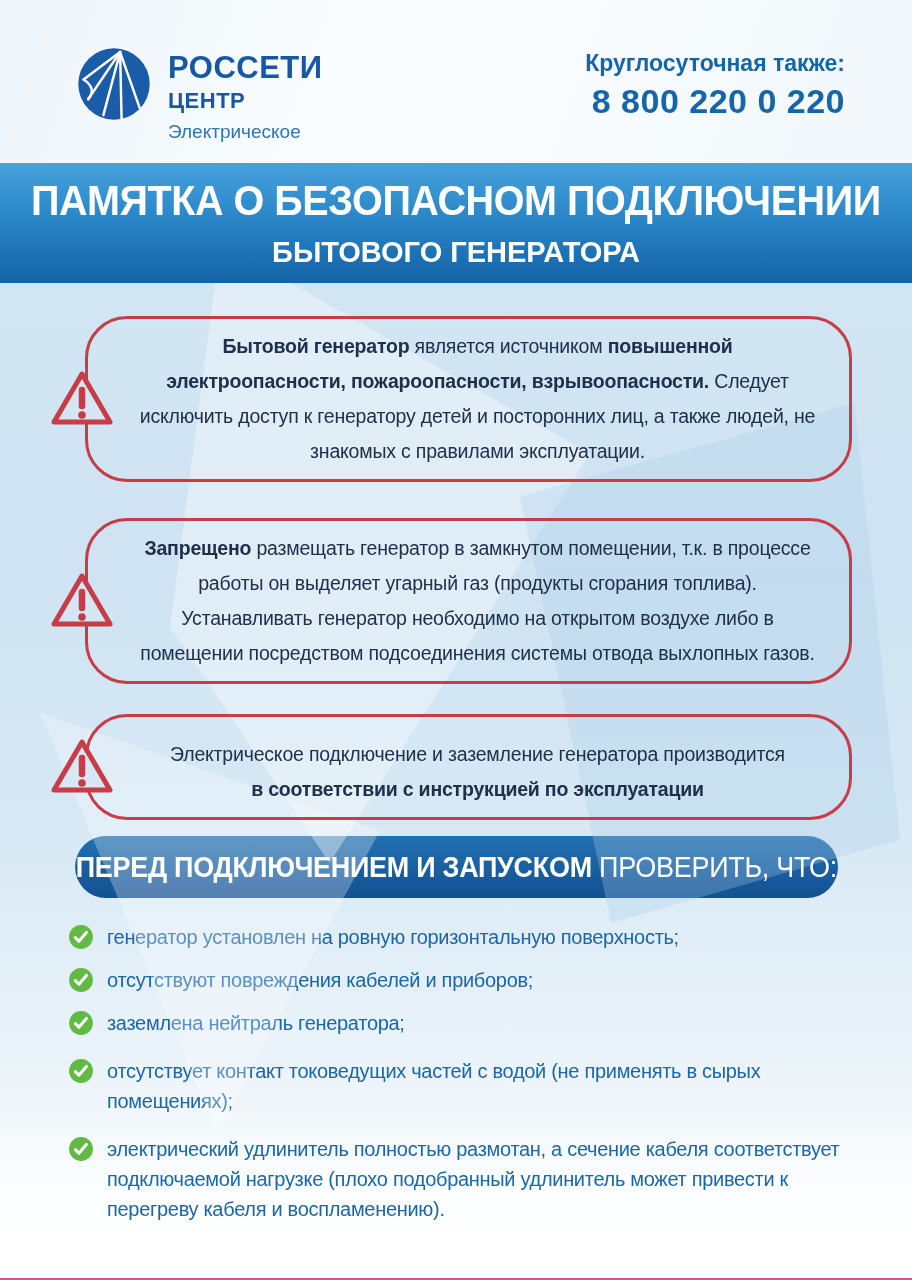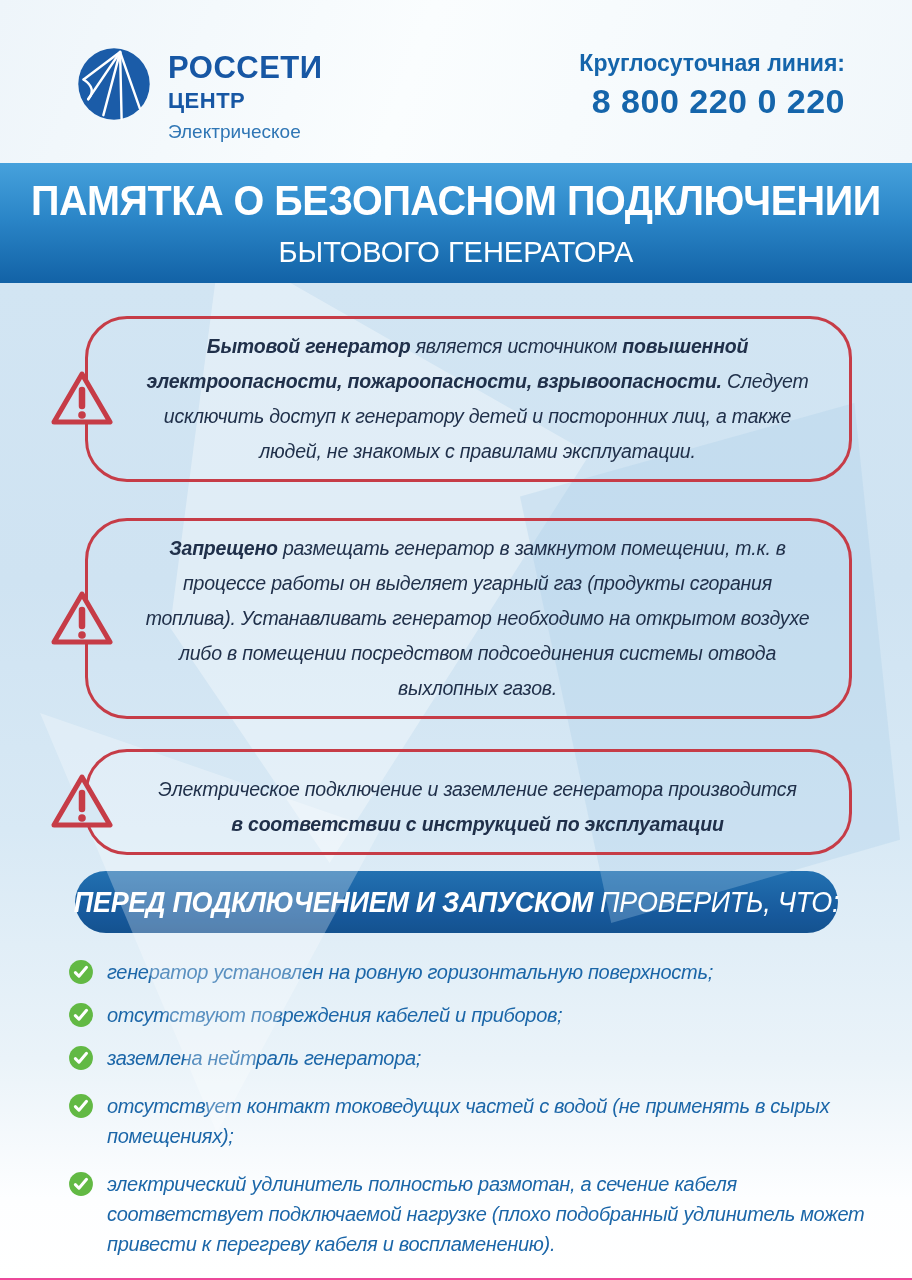--- a/index.html
+++ b/index.html
@@ -62,31 +62,30 @@
     justify-content: center;
     align-items: center;
     text-align: center;
   }
   .banner-line1 {
     font-size: 43px; font-weight: bold; letter-spacing: -0.5px;
     white-space: nowrap; transform: scaleX(0.92); transform-origin: center;
     line-height: 1.1;
   }
   .banner-line2 {
-    font-size: 29px; font-weight: normal; letter-spacing: 0;
+    font-size: 29px; font-weight: bold; letter-spacing: 0;
     margin-top: 12px; line-height: 1.1;
   }
 
   
   .content {
     position: relative;
     height: 995px;
     background: linear-gradient(180deg, #d2e5f3 0%, #cfe3f2 30%, #d8e9f5 55%, #eaf3f9 78%, #fdfeff 92%, #ffffff 100%);
     overflow: hidden;
-    font-style: italic;
   }
   .bg-shape { position: absolute; pointer-events: none; }
   .bg-shape.s1 {
     left: 170px; top: -40px; width: 420px; height: 620px;
     background: rgba(255,255,255,0.35);
     clip-path: polygon(12% 0, 100% 34%, 38% 100%, 0 62%);
   }
   .bg-shape.s2 {
     left: 520px; top: 120px; width: 380px; height: 520px;
     background: rgba(168,205,232,0.30);
@@ -185,21 +184,21 @@
           <path d="M10 44 Q28 56 16 70"></path>
         </g>
       </svg>
       <div class="logo-text">
         <div class="logo-brand">РОССЕТИ</div>
         <div class="logo-unit">ЦЕНТР</div>
         <div class="logo-branch">Электрическое</div>
       </div>
     </div>
     <div class="hotline">
-      <div class="hotline-label">Круглосуточная линия:</div>
+      <div class="hotline-label">Круглосуточная также:</div>
       <div class="hotline-number">8 800 220 0 220</div>
     </div>
   </div>
 
   <div class="banner">
     <div class="banner-line1">ПАМЯТКА О БЕЗОПАСНОМ ПОДКЛЮЧЕНИИ</div>
     <div class="banner-line2">БЫТОВОГО ГЕНЕРАТОРА</div>
   </div>
 
   <div class="content">

